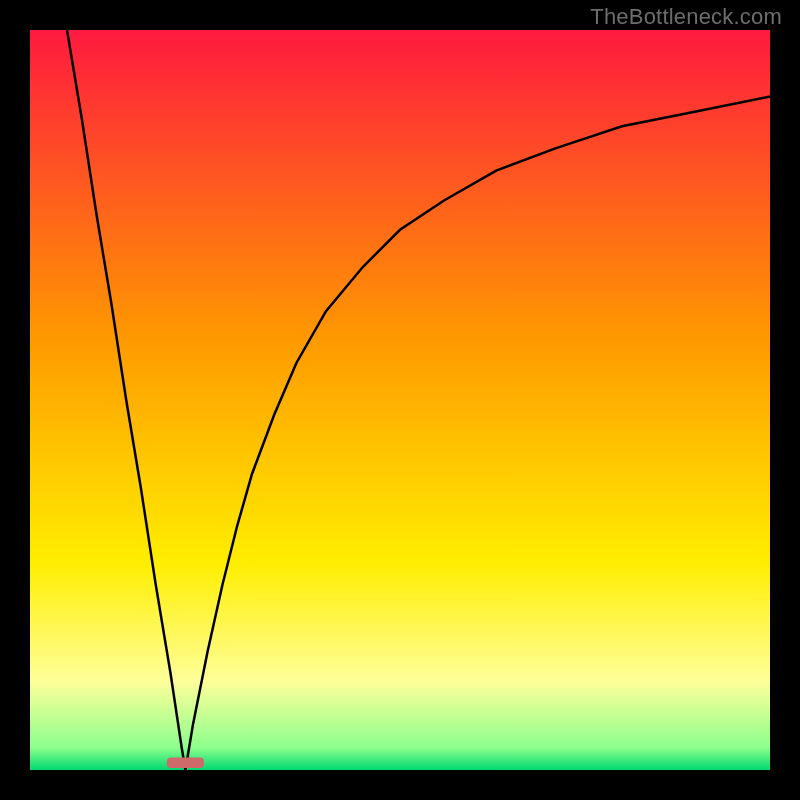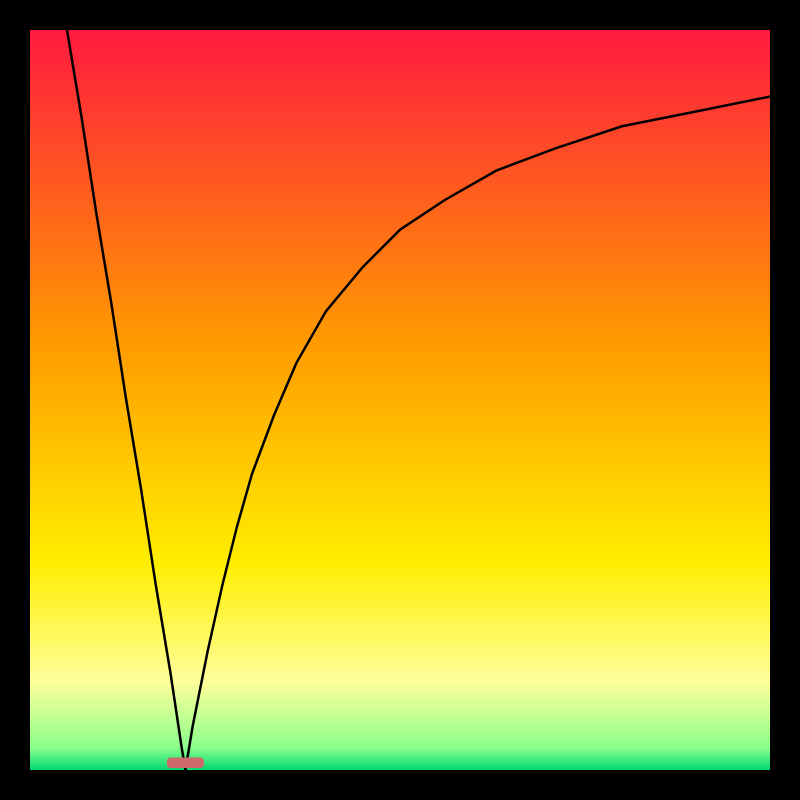--- a/index.html
+++ b/index.html
@@ -38,20 +38,21 @@
   }
   svg.chart {
     width: 100%;
     height: 100%;
     display: block;
   }
 </style>
 </head>
 <body>
 <div class="outer">
+  <div class="attribution">TheBottleneck.com</div>
 
   <div class="plot-frame">
     <svg class="chart" viewBox="0 0 740 740" preserveAspectRatio="none">
       <defs>
         <linearGradient id="bg-grad" x1="0" y1="0" x2="0" y2="1">
           <stop id="g0" offset="0%" stop-color="#ff1a3f"></stop>
           <stop id="g1" offset="42%" stop-color="#ff9a00"></stop>
           <stop id="g2" offset="72%" stop-color="#ffee00"></stop>
           <stop id="g3" offset="88%" stop-color="#ffff9a"></stop>
           <stop id="g4" offset="97%" stop-color="#8cff8c"></stop>

